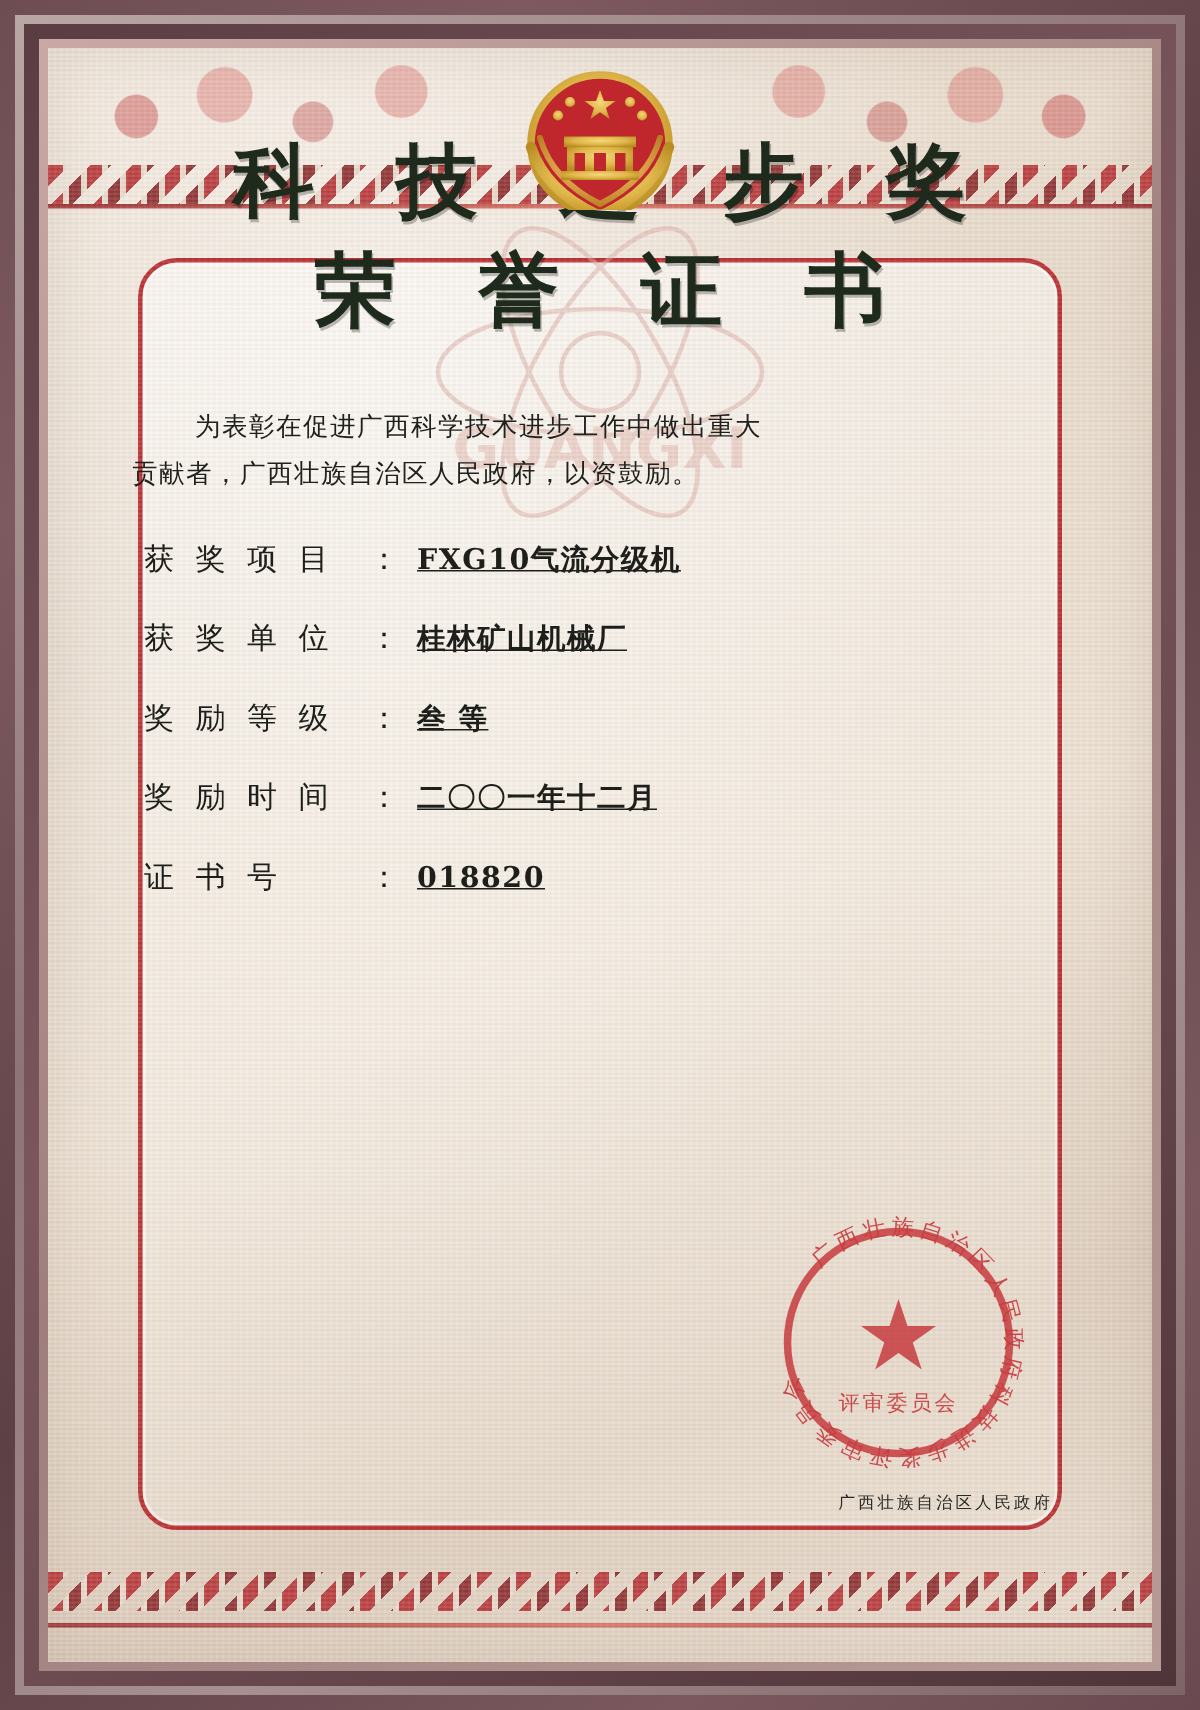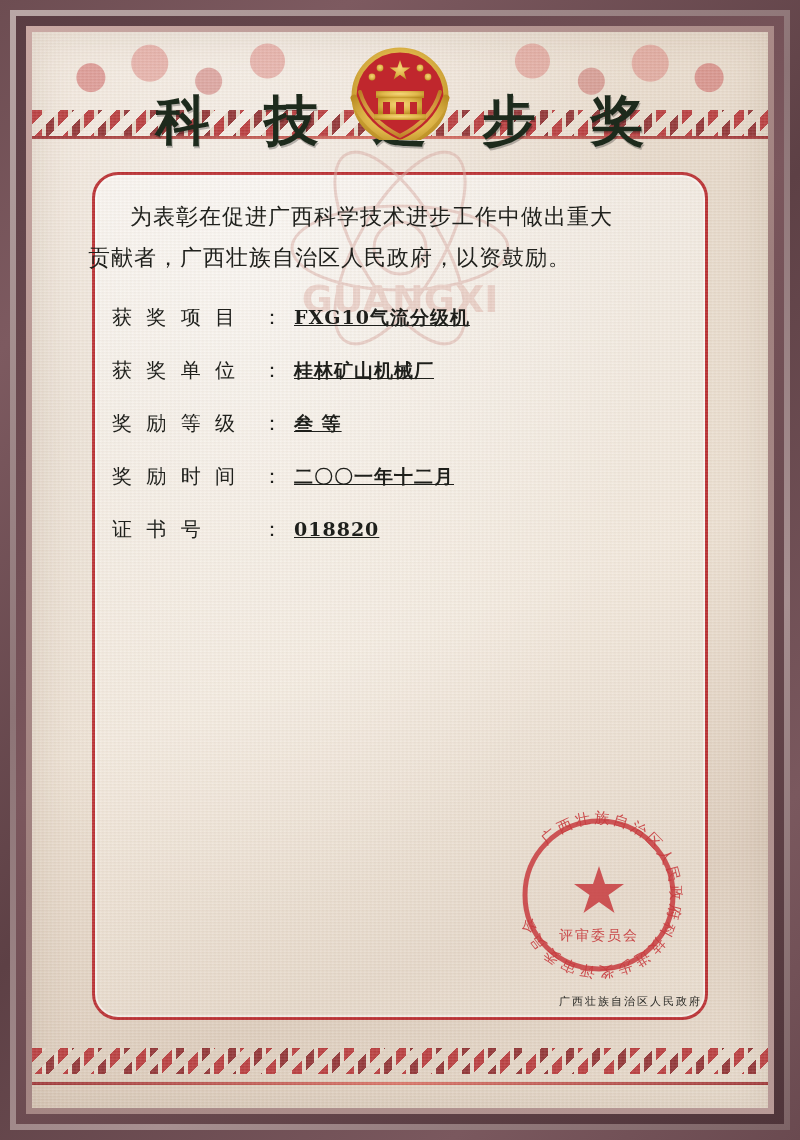--- a/index.html
+++ b/index.html
@@ -178,21 +178,21 @@
     letter-spacing: 18px;
     color: #1d2a1c;
     text-shadow: 1px 2px 0 rgba(0,0,0,0.25);
     line-height: 1.35;
     padding-left: 18px;
   }
 
   .body-text {
     margin-top: 40px;
     font-family: "DejaVu Serif", "Liberation Serif", serif;
-    font-size: 22px;
+    font-size: 17px;
     color: #20211d;
     line-height: 1.85;
     letter-spacing: 1px;
     text-align: justify;
     padding: 0 16px;
     position: relative;
     z-index: 2;
   }
   .body-text .indent { display: inline-block; width: 42px; }
 
@@ -201,21 +201,20 @@
     padding: 0 24px;
     position: relative;
     z-index: 2;
   }
   .field-row {
     display: flex;
     align-items: baseline;
     margin-bottom: 26px;
     font-family: "DejaVu Serif", "Liberation Serif", serif;
     color: #1e1f1b;
-    padding-left: 16px;
   }
   .field-label {
     font-size: 20px;
     letter-spacing: 4px;
     width: 150px;
     flex: 0 0 150px;
   }
   .field-colon {
     font-size: 20px;
     margin-right: 12px;
@@ -305,20 +304,21 @@
         <ellipse cx="135" cy="108" rx="108" ry="42" transform="rotate(-60 135 108)"></ellipse>
         <circle cx="135" cy="108" r="26"></circle>
       </g>
       <text x="135" y="172" text-anchor="middle" font-family="DejaVu Sans, sans-serif" font-size="38" font-weight="bold" fill="#deb0a6">GUANGXI</text>
     </svg>
 
     <div class="content">
 
       <div class="title-block">
         <div class="title-line">科 技 进 步 奖</div>
+        <div class="title-line">荣 誉 证 书</div>
       </div>
 
       <div class="body-text">
         <span class="indent"></span><span>为表彰在促进广西科学技术进步工作中做出重大</span><br>
         <span>贡献者，广西壮族自治区人民政府，以资鼓励。</span>
       </div>
 
       <div class="fields">
 
         <div class="field-row">

